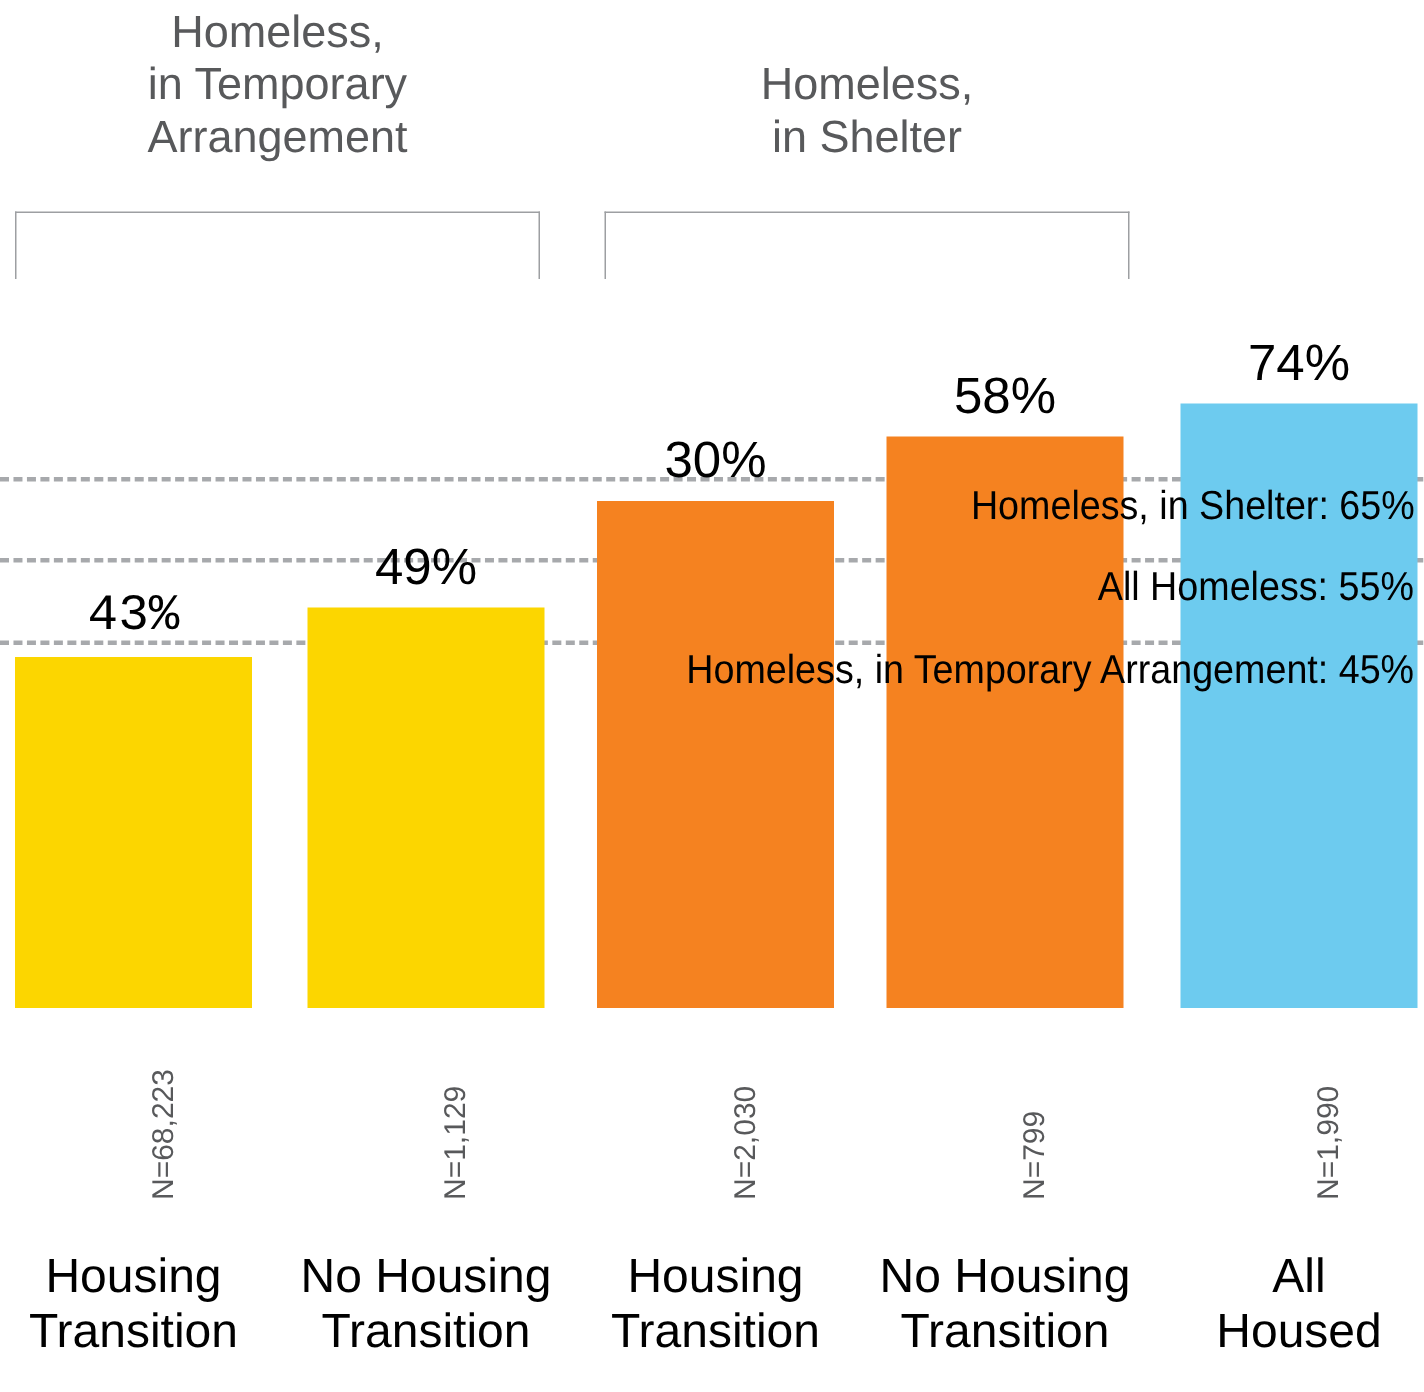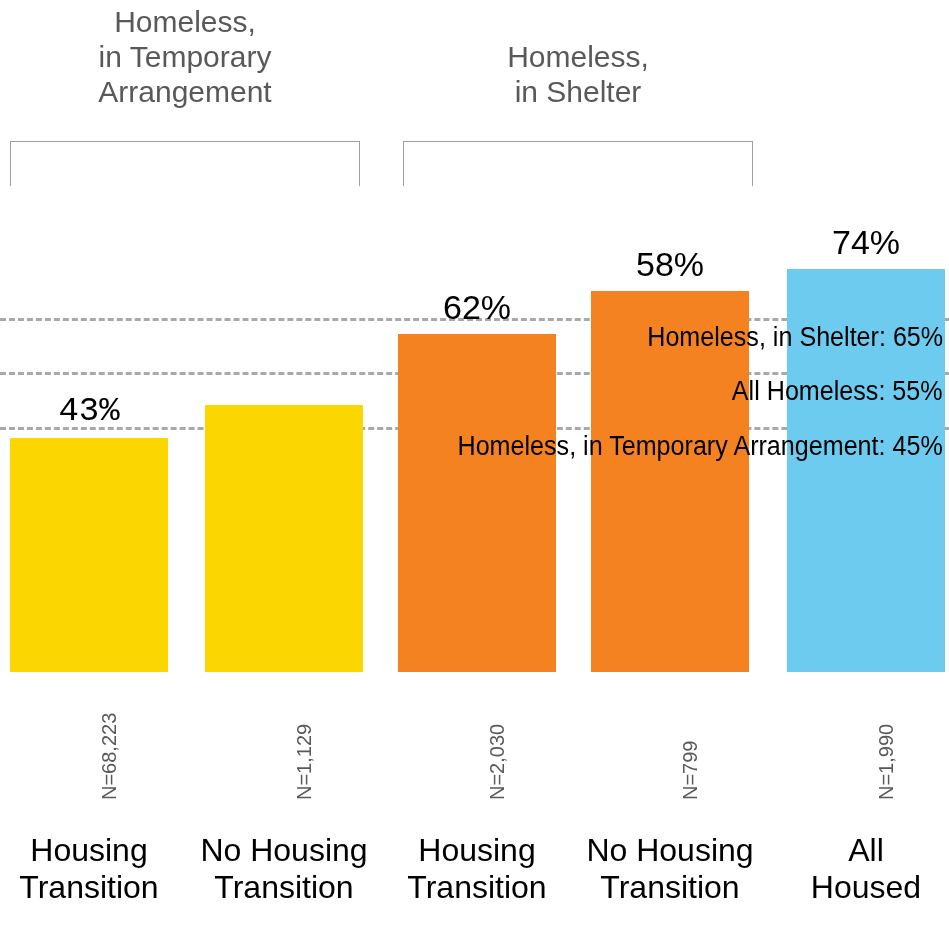--- a/index.html
+++ b/index.html
@@ -63,21 +63,22 @@
     <div class="refline" id="ref1" style="top: 172.25px;"></div>
     <div class="refline" id="ref2" style="top: 226.75px;"></div>
 
     <div class="bar" id="bar0" style="height: 234.35px; left: 10px; background: rgb(252, 214, 0);"></div>
     <div class="bar" id="bar1" style="height: 267.05px; left: 205px; background: rgb(252, 214, 0);"></div>
     <div class="bar" id="bar2" style="height: 337.9px; left: 398px; background: rgb(245, 130, 32);"></div>
     <div class="bar" id="bar3" style="height: 381.5px; left: 591px; background: rgb(245, 130, 32);"></div>
     <div class="bar" id="bar4" style="height: 403.3px; left: 787px; background: rgb(109, 203, 239);"></div>
 
     <div class="barvalue" id="val0" style="left: 10px; bottom: 244.35px; font-family: Liberation Mono, monospace;">43%</div>
-    <div class="barvalue" id="val2" style="left: 398px; bottom: 347.9px;">62%</div>
+    <div class="barvalue" id="val1" style="left: 205px; bottom: 277.05px;">49%</div>
+    <div class="barvalue" id="val2" style="left: 398px; bottom: 347.9px;">30%</div>
     <div class="barvalue" id="val3" style="left: 591px; bottom: 391.5px;">58%</div>
     <div class="barvalue" id="val4" style="left: 787px; bottom: 413.3px;">74%</div>
 
     <div class="reflabel" id="reflab0" style="top: 123.75px;">Homeless, in Shelter: 65%</div>
     <div class="reflabel" id="reflab1" style="top: 178.25px;">All Homeless: 55%</div>
     <div class="reflabel" id="reflab2" style="top: 232.75px;">Homeless, in Temporary Arrangement: 45%</div>
   </div>
 
   <div class="nlabel" id="n0" style="left: 99px; top: 800px;">N=68,223</div>
   <div class="nlabel" id="n1" style="left: 294px; top: 800px;">N=1,129</div>

